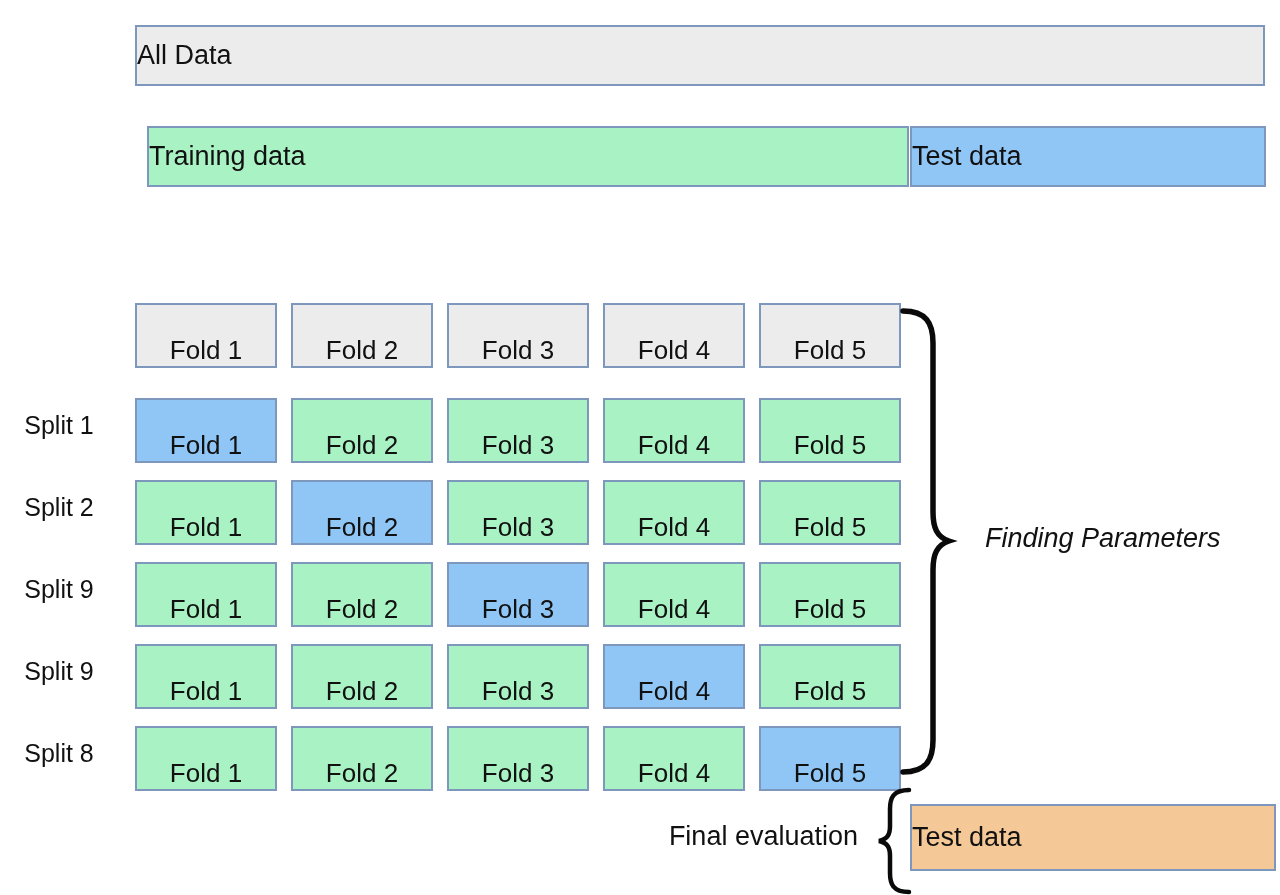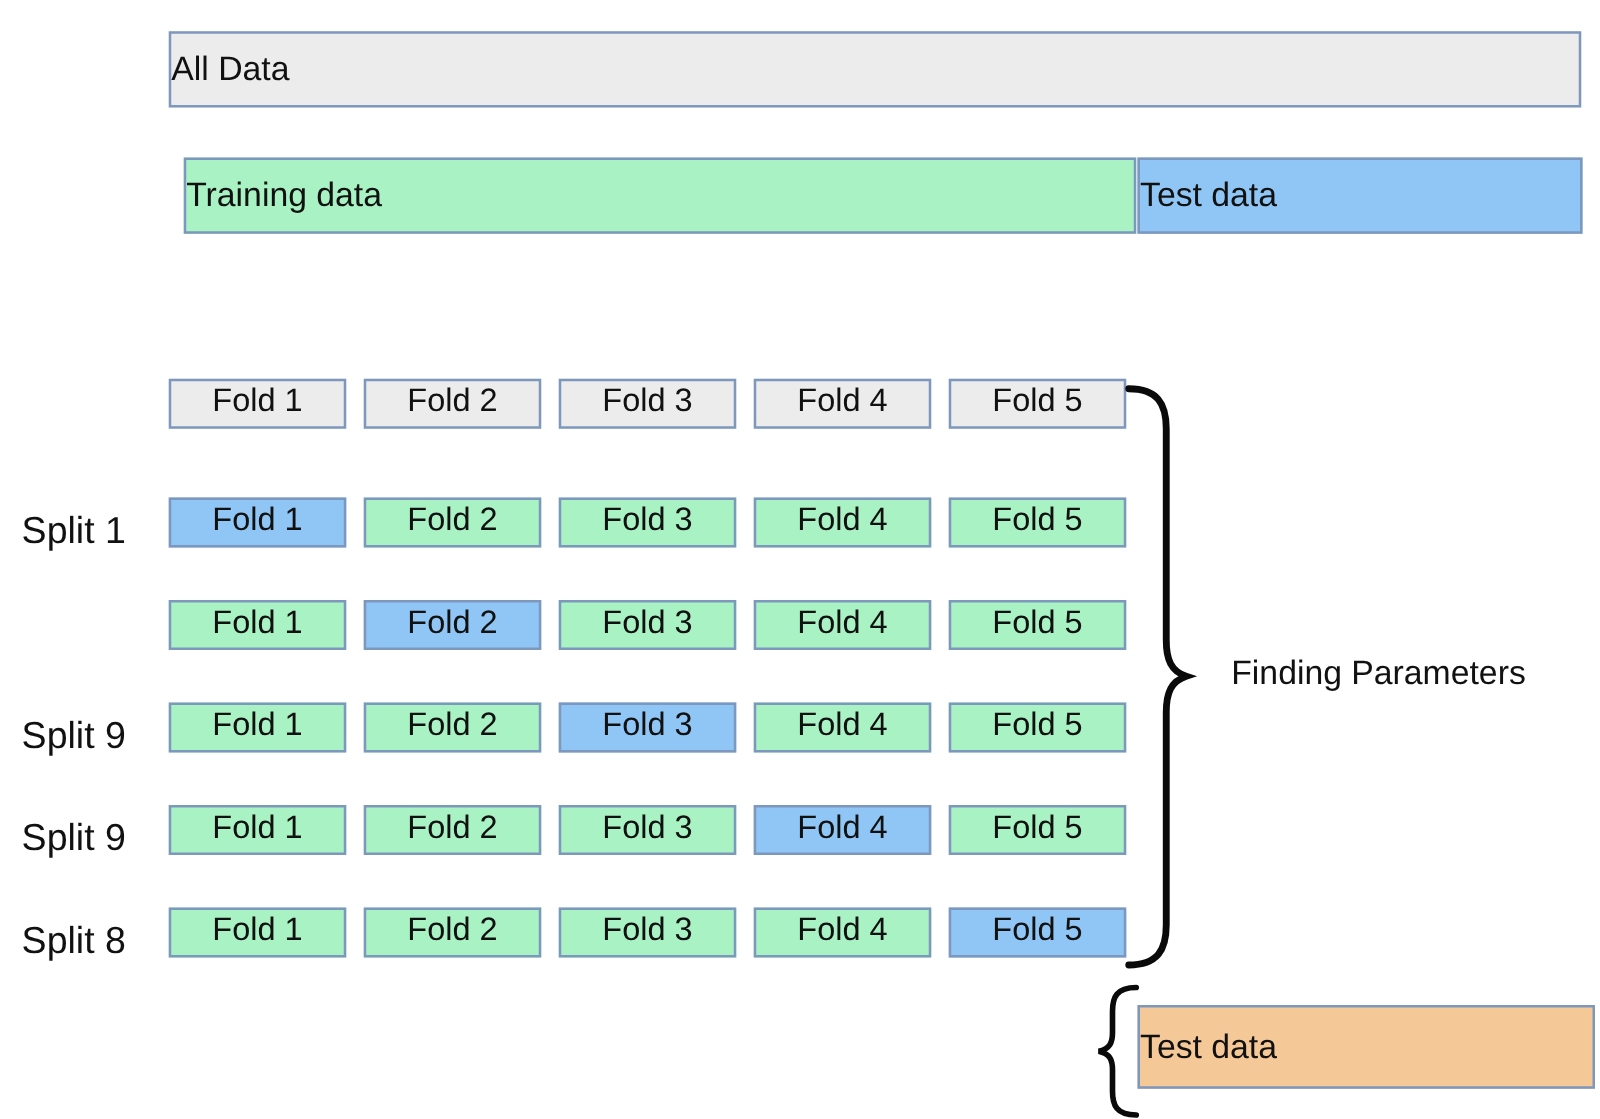--- a/index.html
+++ b/index.html
@@ -13,38 +13,38 @@
     border:2px solid var(--border);
     display:flex;align-items:center;
     font-size:27px;color:var(--text);
   }
   #all-data-bar{left:135px;top:25px;width:1130px;background:var(--gray);}
   #training-bar{left:135px;top:126px;width:762px;background:var(--green);margin-left:12px;}
   #test-bar{left:910px;top:126px;width:356px;background:var(--blue);}
   #final-test-bar{left:910px;top:804px;width:366px;height:67px;background:var(--orange);}
 
   .cell{
-    position:absolute;width:142px;height:40px;box-sizing:border-box;
+    position:absolute;width:142px;height:65px;box-sizing:border-box;
     border:2px solid var(--border);background:var(--green);
-    display:flex;align-items:flex-start;justify-content:center;
+    display:flex;align-items:flex-end;justify-content:center;
     font-size:26px;color:var(--text);
   }
   .cell.header{background:var(--gray);}
   .cell.hl{background:var(--blue);}
   .col-0{left:135px}.col-1{left:291px}.col-2{left:447px}.col-3{left:603px}.col-4{left:759px}
   .hrow{top:303px}
   .row-0{top:398px}.row-1{top:480px}.row-2{top:562px}.row-3{top:644px}.row-4{top:726px}
 
   .split-label{
     position:absolute;left:8px;width:102px;height:54px;
     display:flex;align-items:center;justify-content:center;
-    font-size:30px;color:var(--text);text-align:right;
+    font-size:25px;color:var(--text);text-align:right;
   }
   #finding-params-label{
-    position:absolute;left:985px;top:523px;font-size:27px;white-space:nowrap;
+    position:absolute;left:985px;top:523px;font-size:27px;white-space:nowrap;font-style:italic;
   }
   #final-eval-label{
     position:absolute;left:560px;top:821px;width:298px;text-align:right;
     font-size:27px;white-space:nowrap;
   }
   #brace-overlay{position:absolute;left:0;top:0;pointer-events:none;}
   #brace-overlay path{fill:none;stroke:var(--brace);stroke-linecap:round;}
 </style>
 </head>
 <body>
@@ -71,20 +71,21 @@
       <span>Fold 3</span>
     </div>
   <div class="cell header hrow col-3">
       <span>Fold 4</span>
     </div>
   <div class="cell header hrow col-4">
       <span>Fold 5</span>
     </div>
 
   <div class="split-label row-0">Split 1</div>
+  <div class="split-label row-1">Split 2</div>
   <div class="split-label row-2">Split 9</div>
   <div class="split-label row-3">Split 9</div>
   <div class="split-label row-4">Split 8</div>
 
   <div class="cell hl row-0 col-0">
       <span>Fold 1</span>
     </div>
   <div class="cell row-0 col-1">
       <span>Fold 2</span>
     </div>
@@ -173,17 +174,18 @@
     <path stroke-width="4.5" d="M 909 790
          C 893 790, 890 798, 890 809
          L 890 826
          C 890 834, 888 839, 879 841
          C 888 843, 890 848, 890 856
          L 890 873
          C 890 884, 893 892, 909 892"></path>
   </svg>
 
   <div id="finding-params-label">Finding Parameters</div>
+  <div id="final-eval-label">Final evaluation</div>
   <div class="bar" id="final-test-bar">
     <span>Test data</span>
   </div>
 
 </div>
 
 </body></html>

